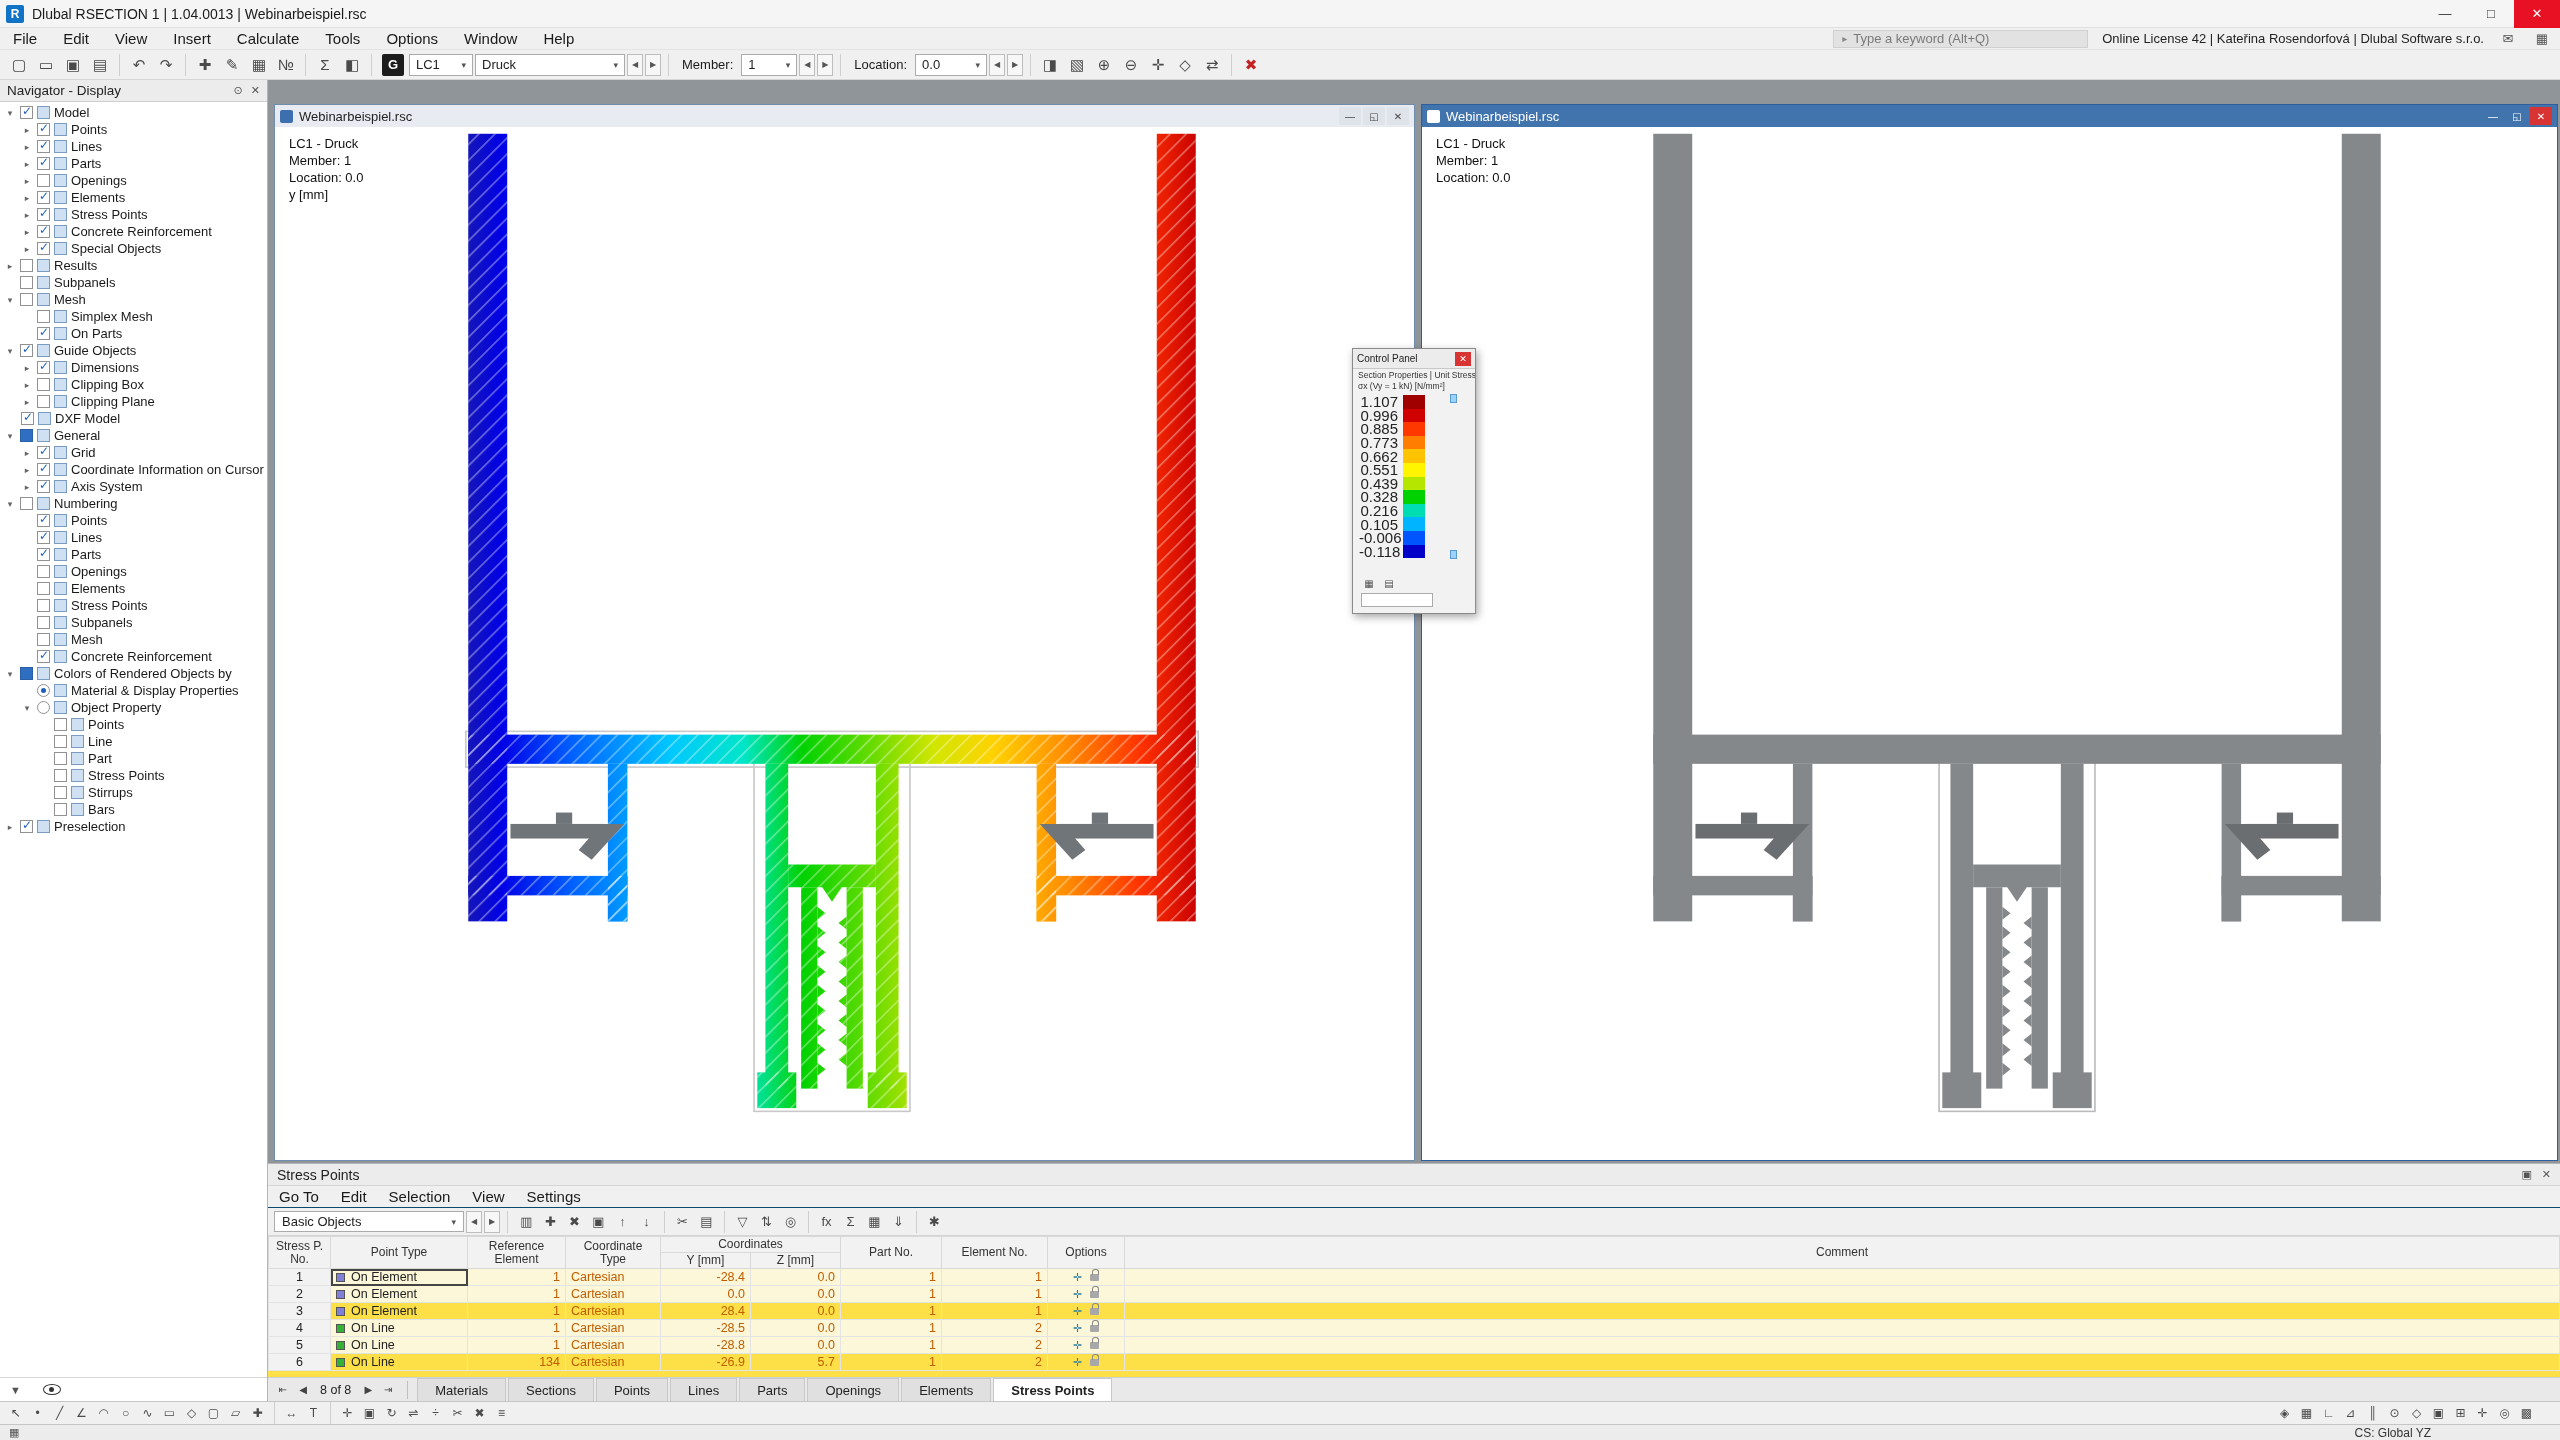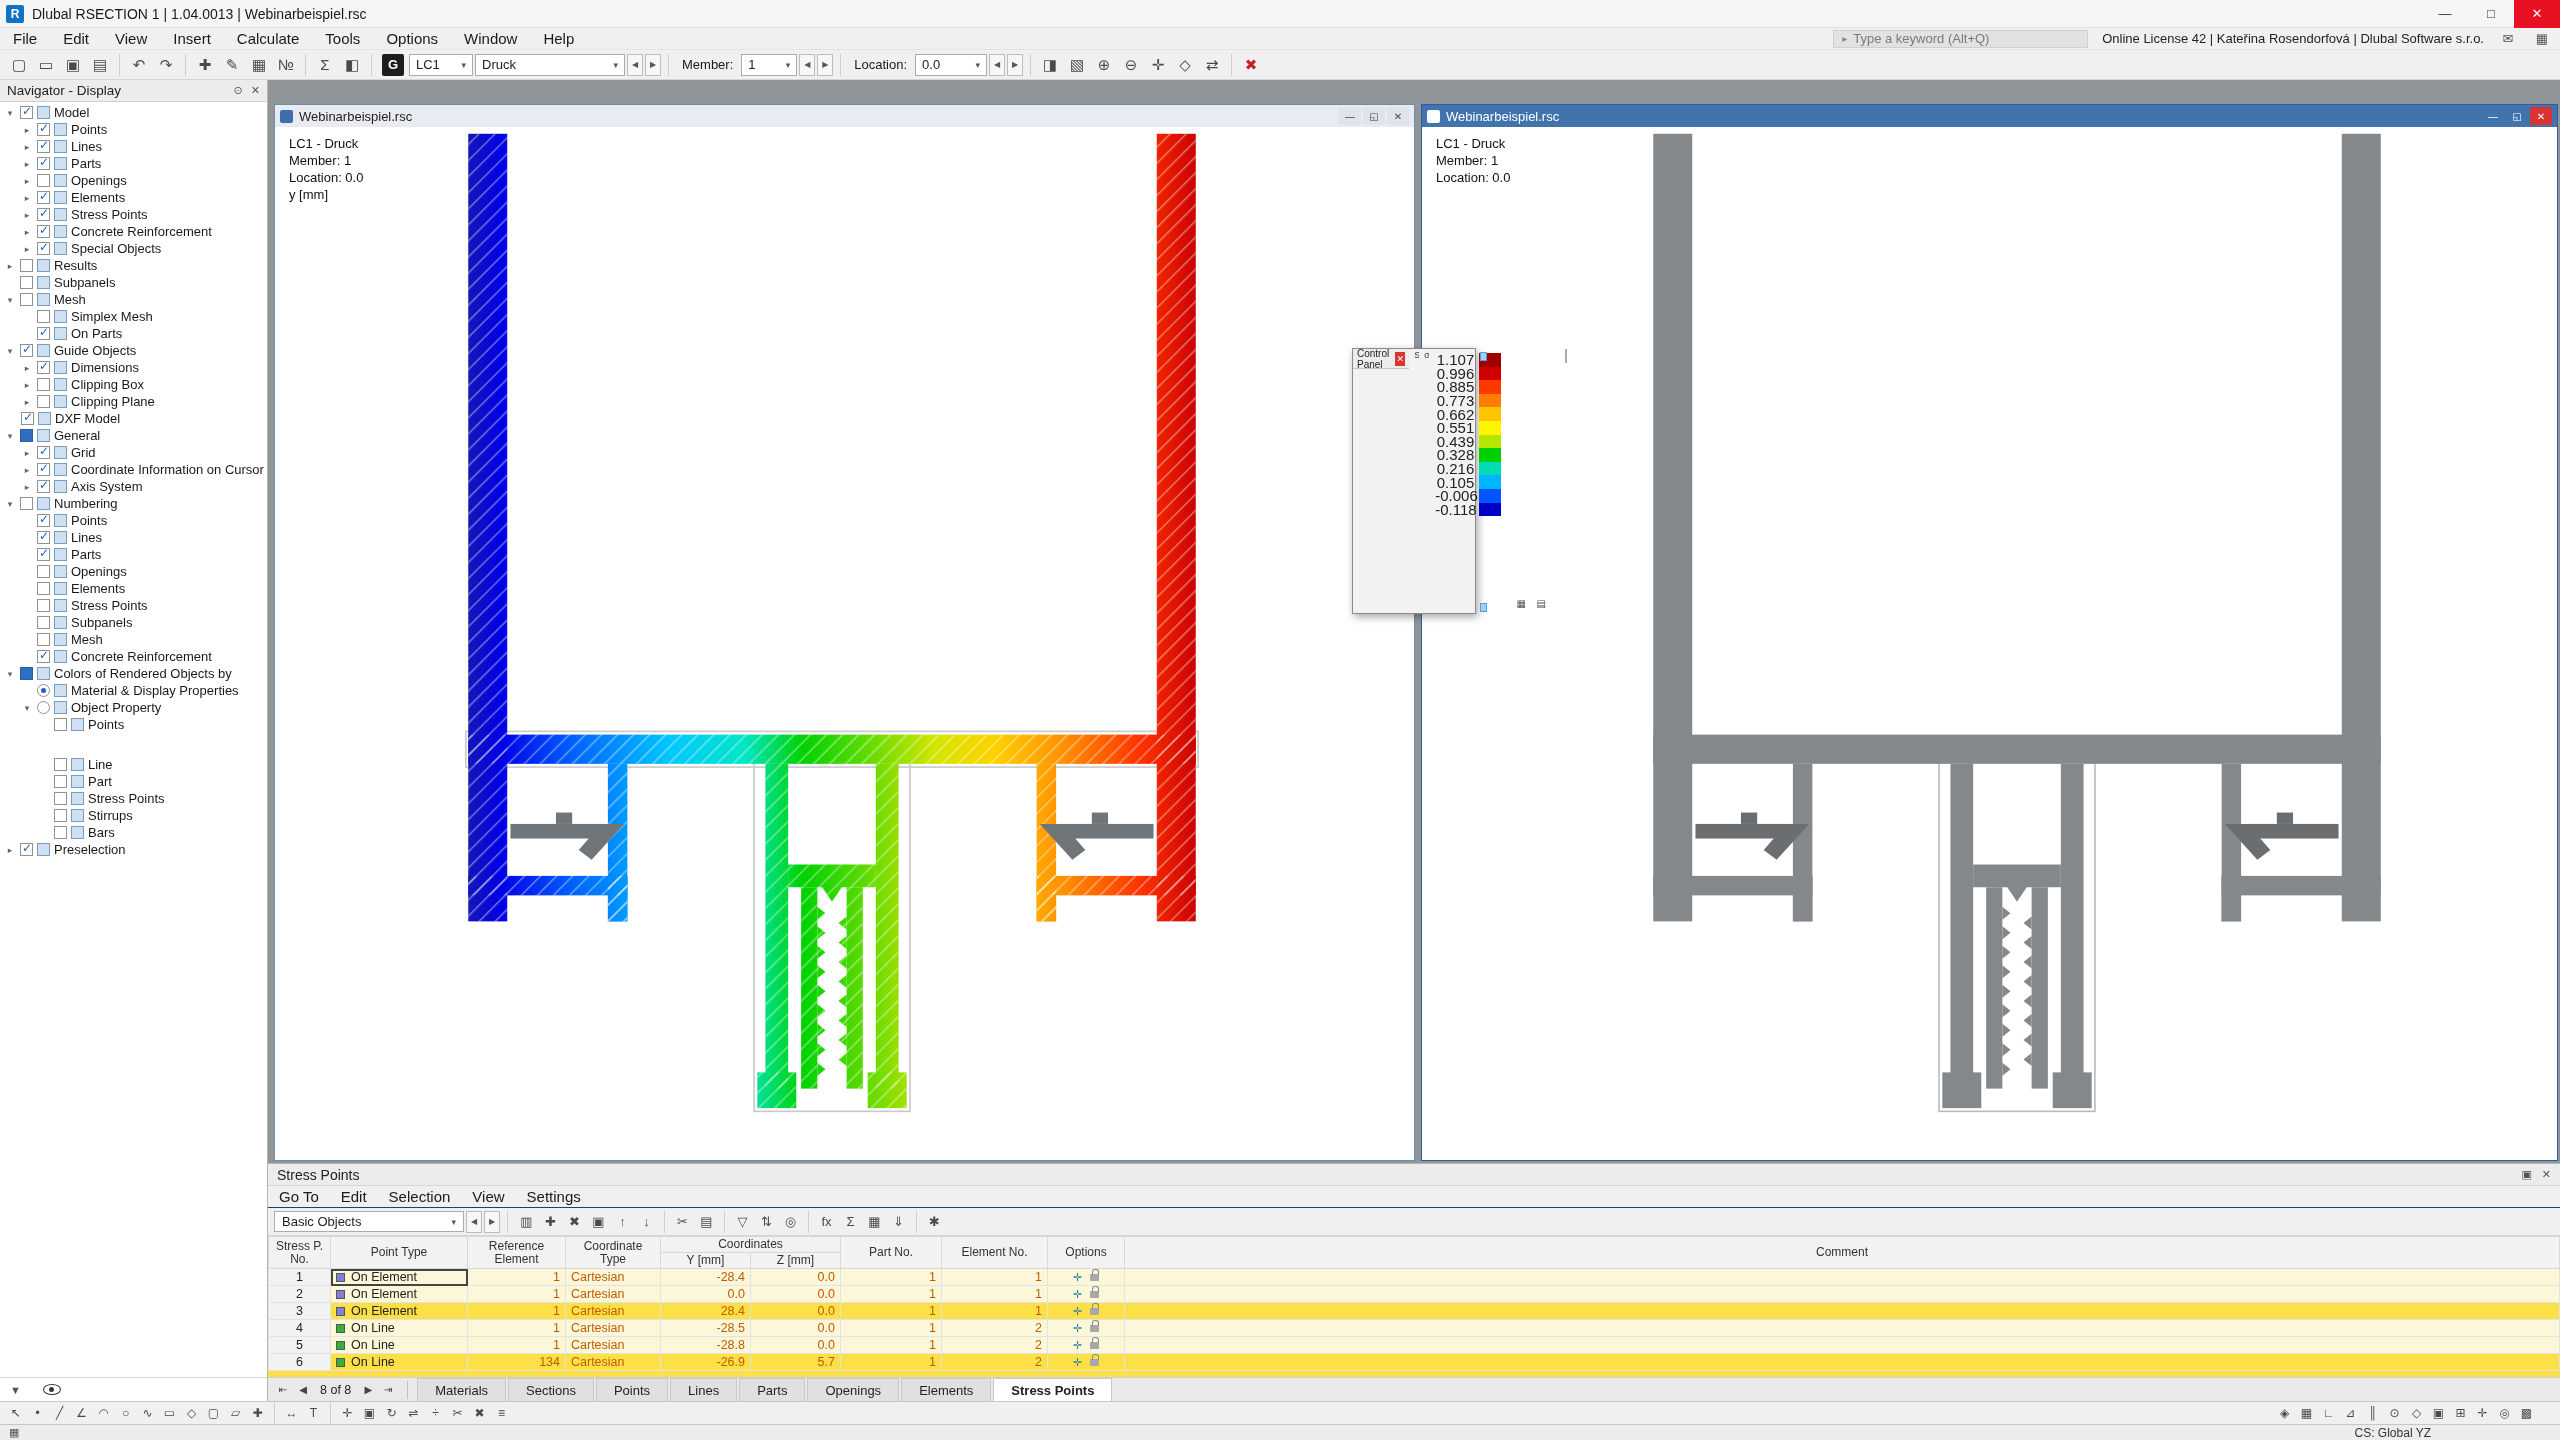--- a/index.html
+++ b/index.html
@@ -73,21 +73,21 @@
   .cw-title.active .cwb{background:#54809f00;}
   .cwb.close-active{background:#d83434 !important;color:#fff;}
   .cw-client{position:absolute;left:0;right:0;top:22px;bottom:0;background:#fff;overflow:hidden;}
   .overlay{position:absolute;left:14px;top:8px;z-index:2;}
   .ov-line{font-size:13px;color:#111;line-height:17px;}
   .profile-svg{position:absolute;top:2px;width:734px;height:992px;}
   .svg-left{left:190px;}
   .svg-right{left:228px;}
 
   
-  .control-panel{position:absolute;left:1352px;top:348px;width:124px;height:266px;background:#f2f2f2;border:1px solid #8a8a8a;box-shadow:2px 3px 8px rgba(0,0,0,.35);z-index:10;display:flex;flex-direction:row;}
+  .control-panel{position:absolute;left:1352px;top:348px;width:124px;height:266px;background:#f2f2f2;border:1px solid #8a8a8a;box-shadow:2px 3px 8px rgba(0,0,0,.35);z-index:10;display:flex;flex-direction:column;justify-content:center;}
   .cp-title{height:20px;display:flex;align-items:center;font-size:10px;padding:0 4px;border-bottom:1px solid #c8c8c8;background:#ececec;}
   .cp-close{margin-left:auto;width:16px;height:14px;background:#d83434;color:#fff;font-size:9px;display:flex;align-items:center;justify-content:center;}
   .cp-line1,.cp-line2{font-size:8.5px;color:#333;padding:1px 5px 0;white-space:nowrap;overflow:hidden;}
   .cp-legend{margin:4px 4px 2px 6px;position:relative;}
   .leg-row{display:flex;align-items:center;height:13.6px;}
   .leg-val{width:44px;text-align:right;font-size:15px;color:#222;padding-right:5px;}
   .leg-swatch{width:22px;height:13.6px;}
   .cp-mark{position:absolute;right:14px;width:7px;height:9px;background:#9bd3ff;border:1px solid #5a9bd3;}
   .cp-mark.top{top:-1px;}
   .cp-mark.bottom{bottom:-1px;}
@@ -506,21 +506,21 @@
           <span class="cb radio-off"></span>
           <span class="tree-ico"></span>
           <span class="tree-label">Object Property</span>
         </div>
         <div class="tree-row" style="padding-left: 38px;">
           <span class="tree-exp"></span>
           <span class="cb off"></span>
           <span class="tree-ico"></span>
           <span class="tree-label">Points</span>
         </div>
-        <div class="tree-row" style="padding-left: 38px; margin-top: 23px;">
+        <div class="tree-row" style="padding-left: 38px;">
           <span class="tree-exp"></span>
           <span class="cb off"></span>
           <span class="tree-ico"></span>
           <span class="tree-label">Line</span>
         </div>
         <div class="tree-row" style="padding-left: 38px;">
           <span class="tree-exp"></span>
           <span class="cb off"></span>
           <span class="tree-ico"></span>
           <span class="tree-label">Part</span>

